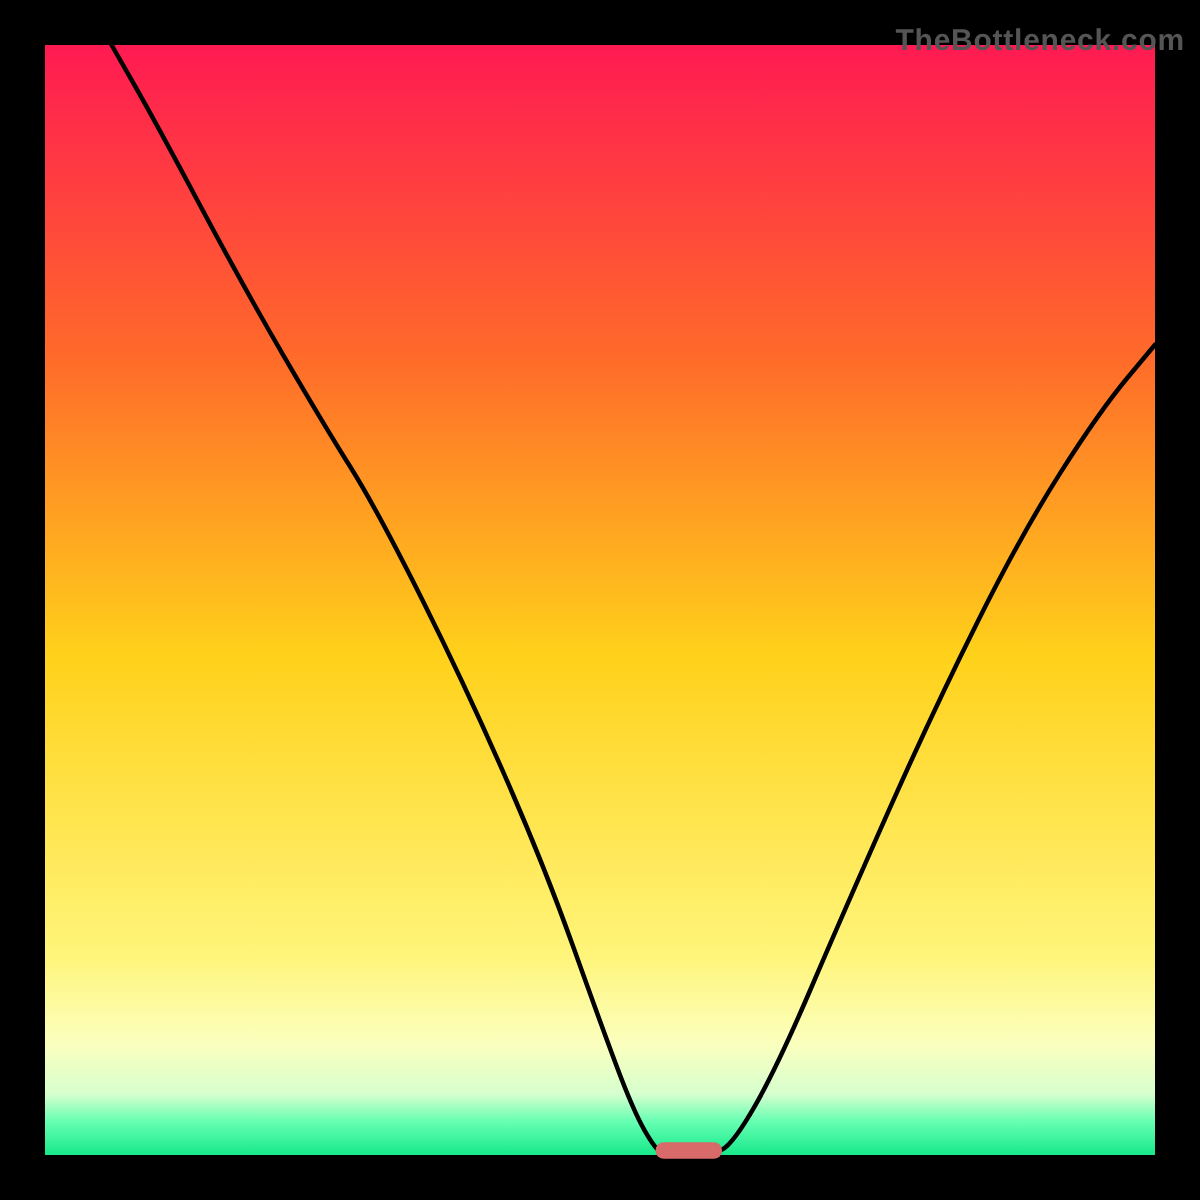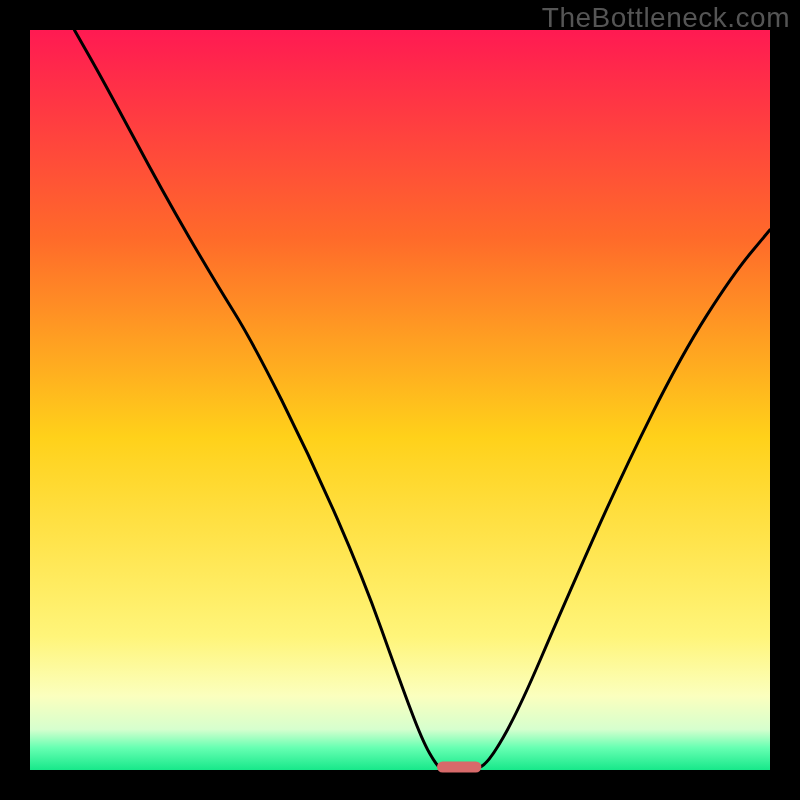--- a/index.html
+++ b/index.html
@@ -12,25 +12,25 @@
     overflow: hidden;
   }
   .container {
     position: relative;
     width: 800px;
     height: 800px;
     background: #000;
   }
   .watermark {
     position: absolute;
-    top: 2px;
+    top: 16px;
     right: 10px;
     color: #555;
-    font-size: 28px;
-    font-weight: 400;
+    font-size: 20px;
+    font-weight: 700;
     letter-spacing: 0.5px;
     z-index: 5;
   }
   svg.plot {
     position: absolute;
     top: 0;
     left: 0;
   }
 </style>
 </head>

